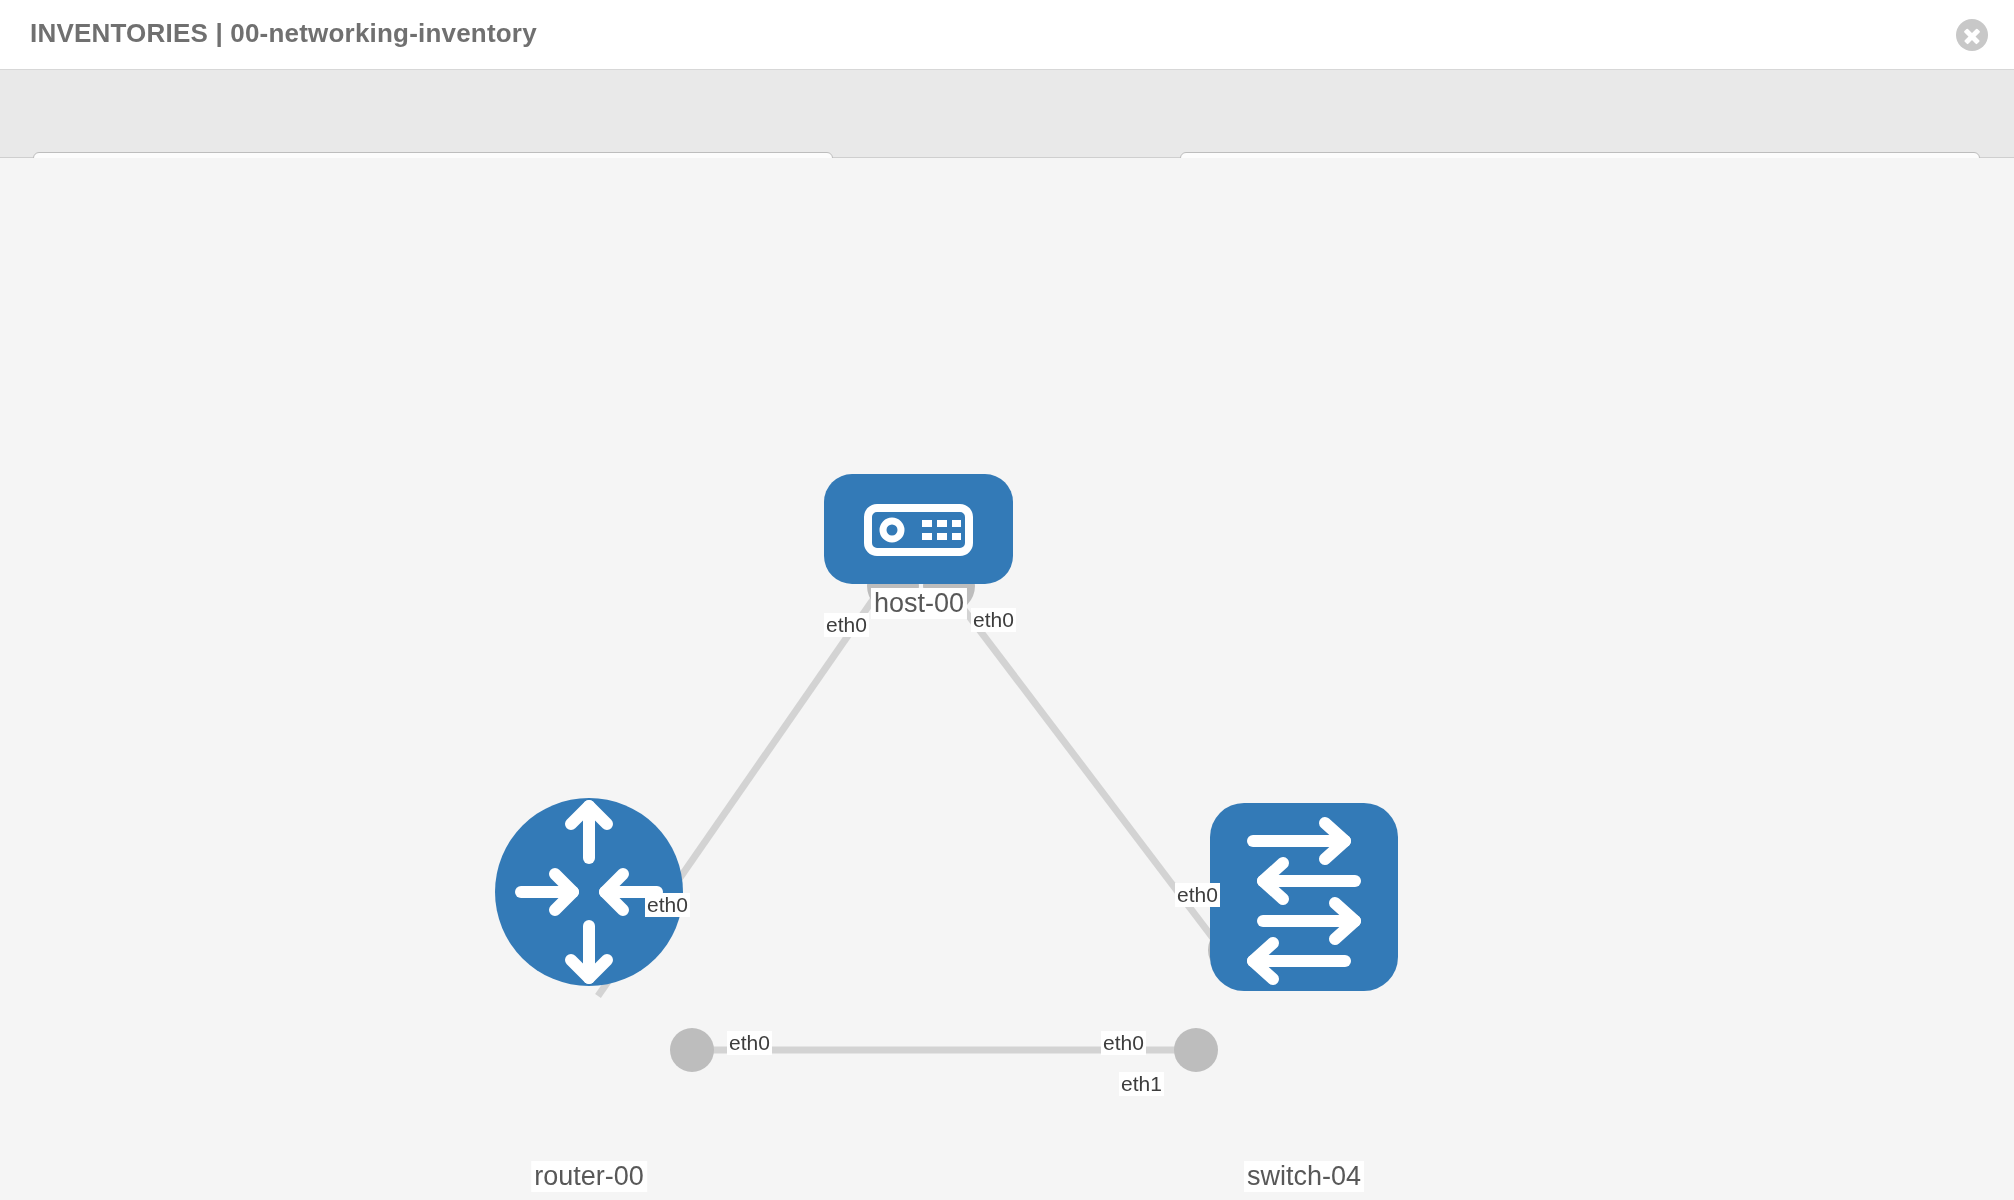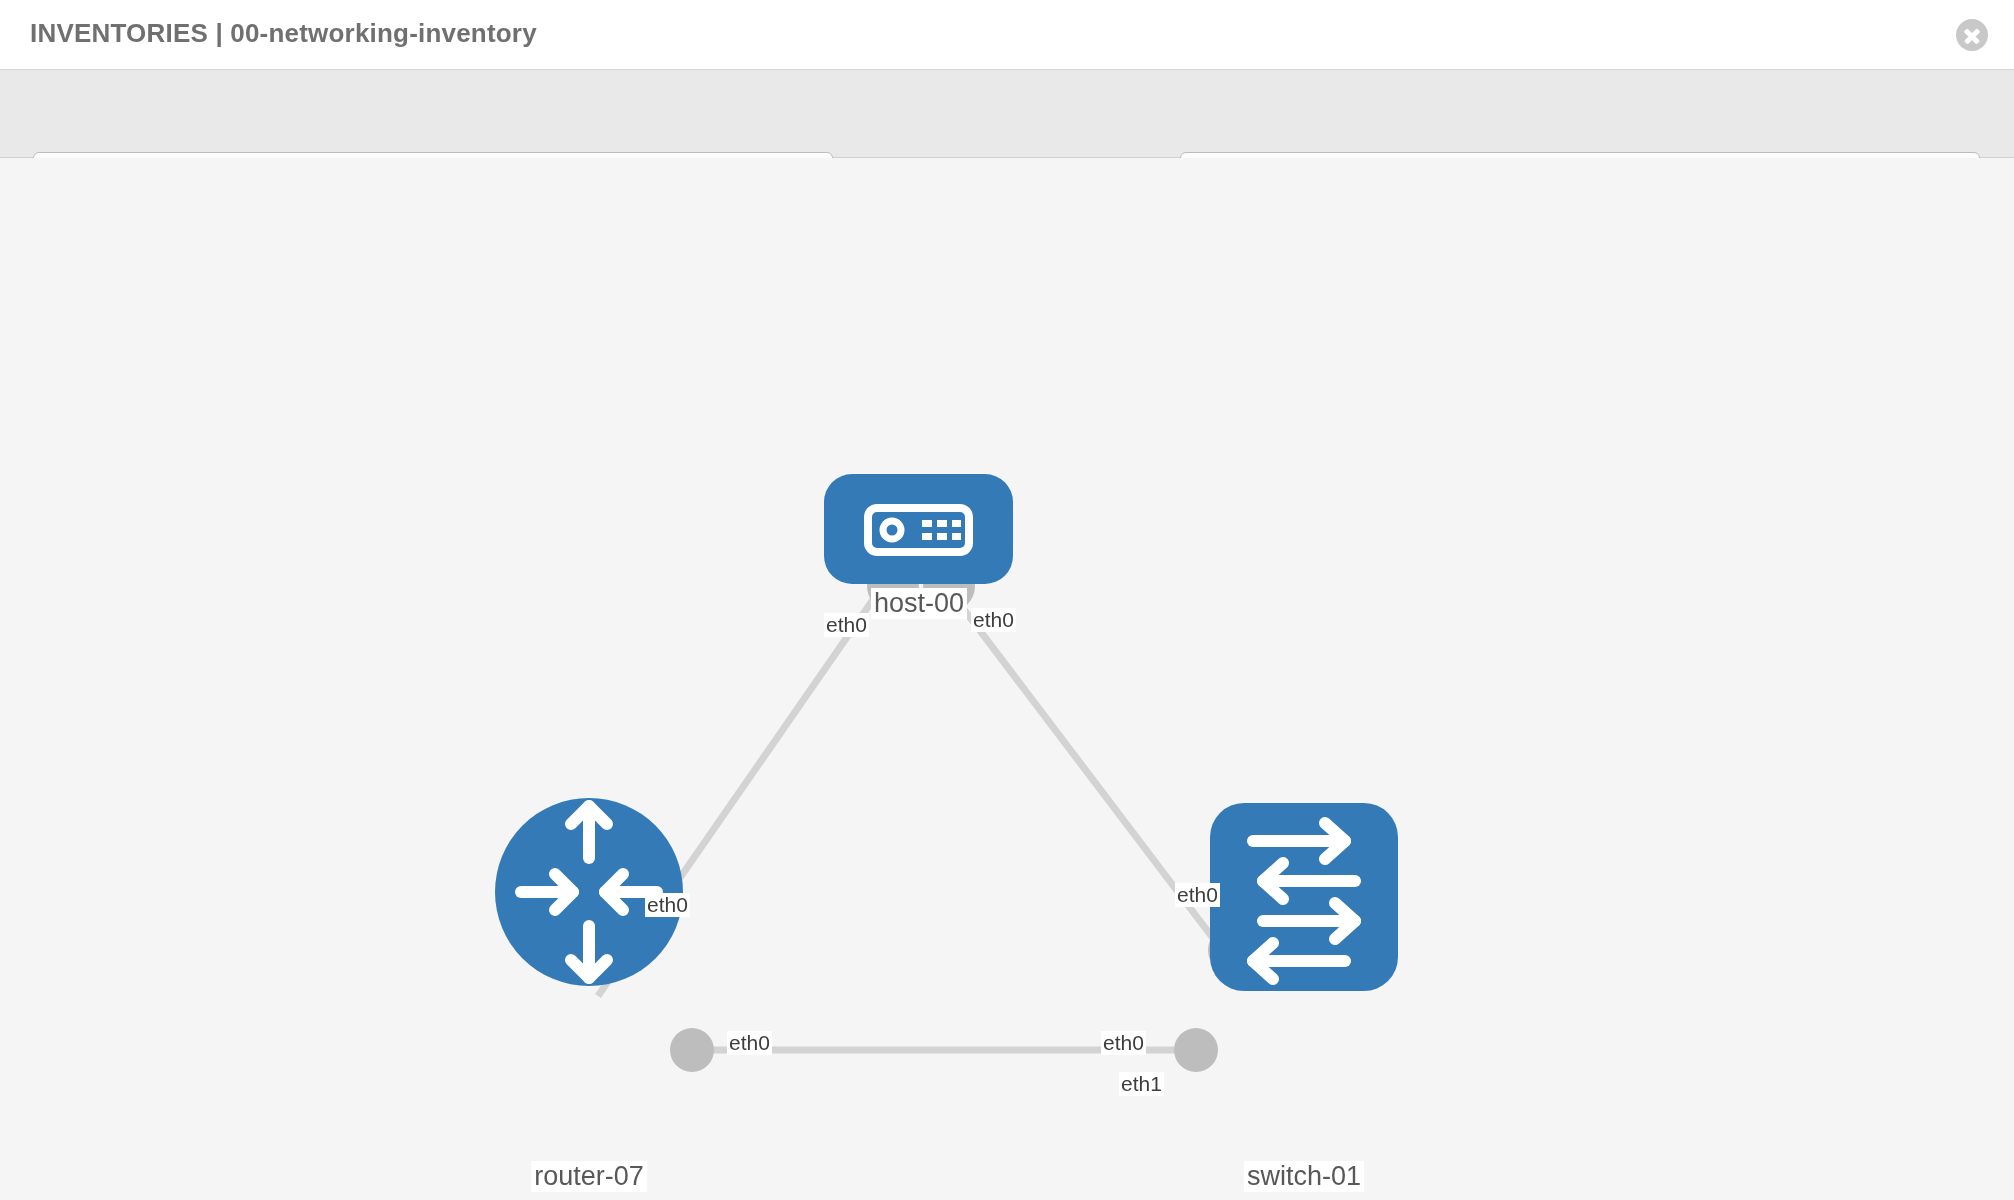--- a/index.html
+++ b/index.html
@@ -217,22 +217,22 @@
           <path d="M1263 763 L1355 763"></path>
           <path d="M1335 745 L1355 763 L1335 781"></path>
 
           <path d="M1345 803 L1253 803"></path>
           <path d="M1273 785 L1253 803 L1273 821"></path>
         </g>
       </g>
     </svg>
 
     <div class="node-label" style="left:919px; top:430px;">host-00</div>
-    <div class="node-label" style="left:589px; top:1003px;">router-07</div>
-    <div class="node-label" style="left:1304px; top:1003px;">switch-01</div>
+    <div class="node-label" style="left:589px; top:1003px;">router-00</div>
+    <div class="node-label" style="left:1304px; top:1003px;">switch-04</div>
 
     <div class="edge-label" style="left:824px; top:455px;">eth0</div>
     <div class="edge-label" style="left:971px; top:450px;">eth0</div>
     <div class="edge-label" style="left:645px; top:735px;">eth0</div>
     <div class="edge-label" style="left:1175px; top:725px;">eth0</div>
     <div class="edge-label" style="left:727px; top:873px;">eth0</div>
     <div class="edge-label" style="left:1101px; top:873px;">eth0</div>
     <div class="edge-label" style="left:1119px; top:873px;margin-top:41px;">eth1</div>
 
   </div>

